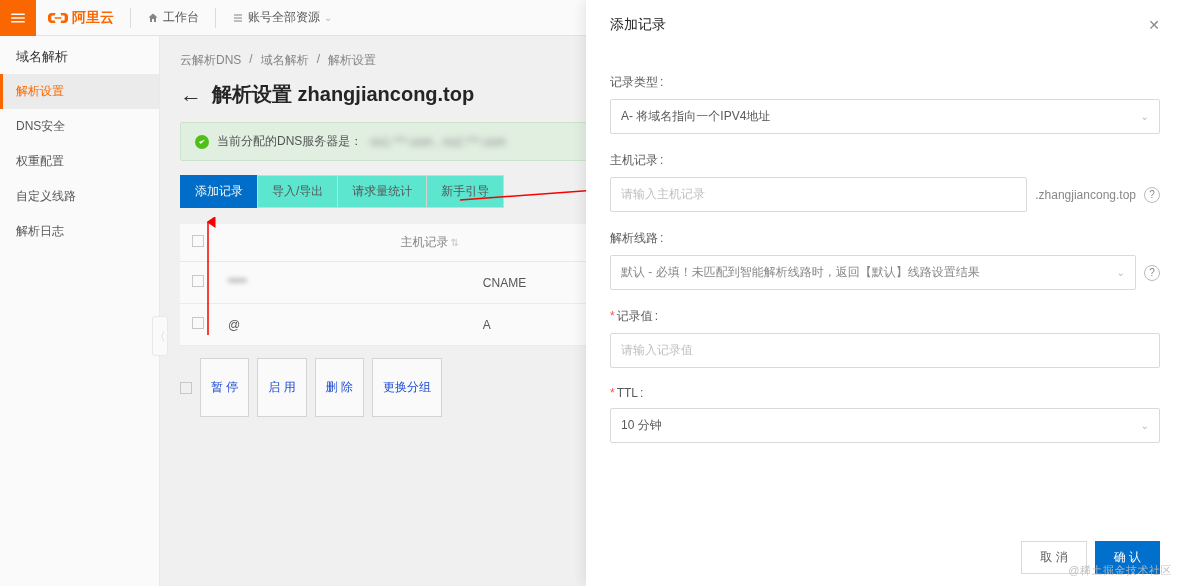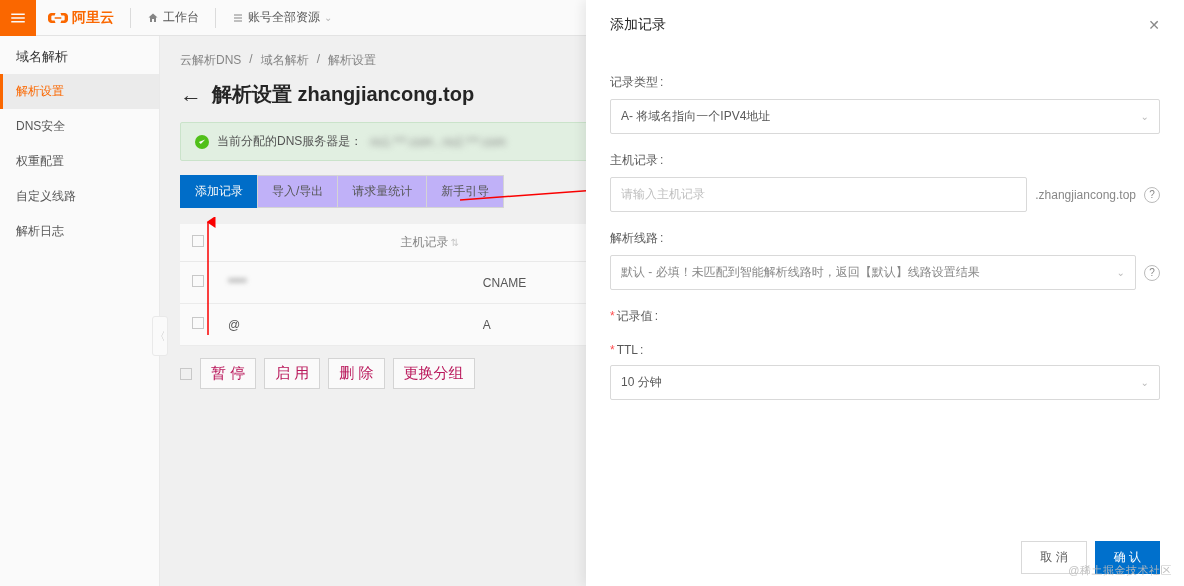--- a/index.html
+++ b/index.html
@@ -27,33 +27,33 @@
 .breadcrumb span { color: #888; }
 .page-title { margin-top: 12px; display: flex; align-items: center; gap: 10px; }
 .back-arrow { font-size: 22px; color: #333; cursor: pointer; }
 .page-title h2 { font-size: 20px; font-weight: 600; color: #262626; }
 
 .alert { margin-top: 14px; background: #e6f4e6; border: 1px solid #cfe8cf; padding: 10px 14px; font-size: 12px; color: #555; display: flex; align-items: center; gap: 8px; border-radius: 2px; filter: blur(0); }
 .alert .dot { width: 14px; height: 14px; border-radius: 50%; background: #52c41a; display: flex; align-items: center; justify-content: center; }
 .alert .blur { filter: blur(3px); color: #888; }
 
 .toolbar { margin-top: 14px; display: flex; gap: 0; }
-.btn { font-size: 12px; padding: 7px 14px; border: 1px solid #d9d9d9; background: #c4b5fd; cursor: pointer; color: #595959; }
+.btn { font-size: 12px; padding: 7px 14px; border: 1px solid #d9d9d9; background: #5eead4; cursor: pointer; color: #595959; }
 .btn + .btn { margin-left: -1px; }
 .btn.primary { background: #0070cc; color: #fff; border-color: #0070cc; }
 
 .table { margin-top: 16px; background: #fff; width: 100%; border-collapse: collapse; }
 .table th { text-align: right; font-size: 12px; font-weight: 400; color: #888; padding: 10px 12px; border-bottom: 1px solid #eee; }
 .table th .sort { font-size: 10px; color: #ccc; margin-left: 2px; }
 .table td { font-size: 12px; color: #595959; padding: 12px; border-bottom: 1px solid #f0f0f0; }
 .chk { width: 12px; height: 12px; border: 1px solid #ccc; display: inline-block; }
 .blur-cell { filter: blur(2.5px); }
 
 .table-actions { margin-top: 12px; display: flex; align-items: center; gap: 8px; }
-.sm-btn { font-size: 15px; padding: 5px 10px; border: 1px solid #d9d9d9; background: #fff; color: #be185d; cursor: not-allowed; }
+.sm-btn { font-size: 12px; padding: 20px 10px; border: 1px solid #d9d9d9; background: #fff; color: #1d4ed8; cursor: not-allowed; }
 
 .collapse-handle { position: absolute; left: -8px; top: 280px; width: 16px; height: 40px; background: #fff; border: 1px solid #eee; border-radius: 3px; display: flex; align-items: center; justify-content: center; color: #ccc; font-size: 11px; }
 
 
 .arrow1 { position: absolute; top: 0px; left: 280px; pointer-events: none; }
 .arrow2 { position: absolute; top: 42px; left: 20px; pointer-events: none; }
 
 
 .mask { position: fixed; inset: 0; background: rgba(0,0,0,0.02); }
 .drawer { position: fixed; top: 0; right: 0; width: 598px; height: 100%; background: #fff; box-shadow: -4px 0 12px rgba(0,0,0,0.08); display: flex; flex-direction: column; }
@@ -247,20 +247,23 @@
         <div class="select full">
           <span class="select-text">默认 - 必填！未匹配到智能解析线路时，返回【默认】线路设置结果</span>
           <span class="caret">⌄</span>
         </div>
         <span class="help">?</span>
       </div>
     </div>
 
     <div class="field">
       <div class="field-label"><span class="req">*</span><span>记录值</span><span class="colon">:</span></div>
+      <div class="input">
+          <span>请输入记录值</span>
+        </div>
     </div>
 
     <div class="field">
       <div class="field-label"><span class="req">*</span><span>TTL</span><span class="colon">:</span></div>
       <div class="select">
         <span>10 分钟</span>
         <span class="caret">⌄</span>
       </div>
     </div>
 

